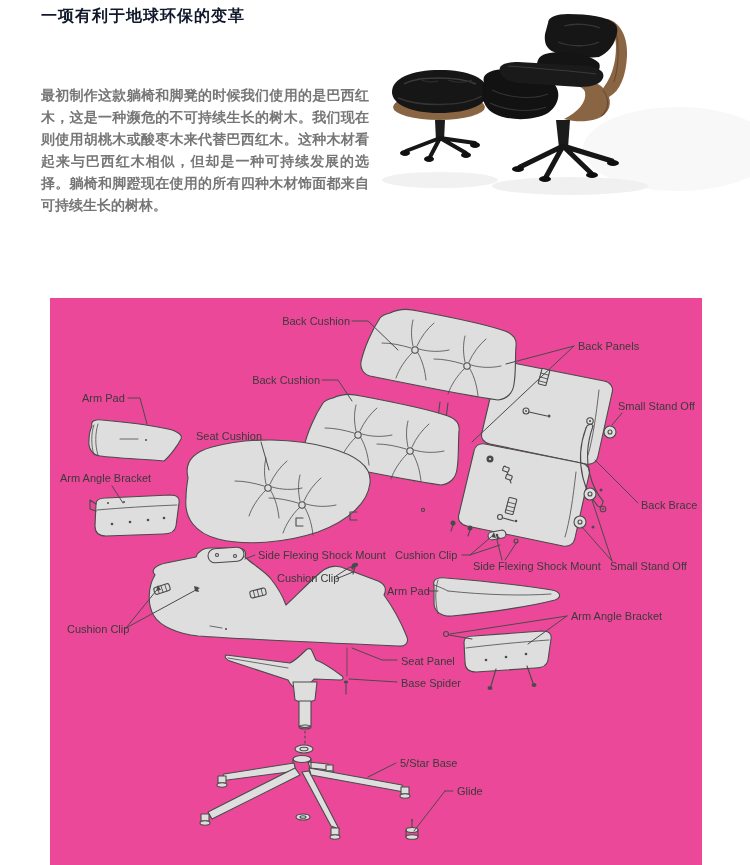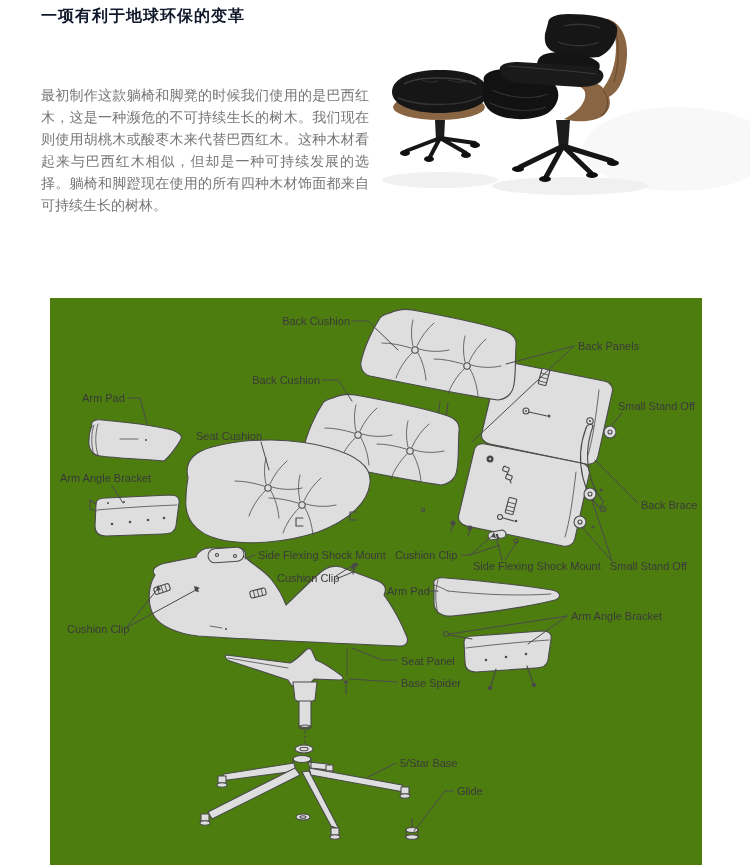--- a/index.html
+++ b/index.html
@@ -1,20 +1,20 @@
 <!DOCTYPE html>
 <html><head>
 <meta charset="utf-8">
 <style>
   html,body{margin:0;padding:0;background:#ffffff;}
   body{width:750px;height:865px;position:relative;font-family:"Liberation Sans","DejaVu Sans",sans-serif;overflow:hidden;}
   .page-title{position:absolute;left:41px;top:6px;font-size:16px;font-weight:bold;color:#0f172a;letter-spacing:1px;margin:0;}
-  .intro{position:absolute;left:41px;top:84px;width:328px;font-size:14px;line-height:22px;color:#767676;text-align:justify;margin:0;}
+  .intro{position:absolute;left:41px;top:84px;width:328px;font-size:14px;line-height:22px;color:#767676;text-align:justify;margin:0;font-weight:bold;}
   .photo-wrap{position:absolute;left:378px;top:14px;width:372px;height:206px;}
-  .diagram-panel{position:absolute;left:50px;top:298px;width:652px;height:567px;background:#4d7c0f;}
+  .diagram-panel{position:absolute;left:50px;top:298px;width:652px;height:567px;background:#ec4899;}
   svg{display:block;}
   .ln{stroke:#4a4a4a;stroke-width:1.1;fill:none;stroke-linecap:round;stroke-linejoin:round;}
   .lnf{stroke:#4a4a4a;stroke-width:1.1;fill:#dedede;stroke-linecap:round;stroke-linejoin:round;}
   .thin{stroke:#4a4a4a;stroke-width:0.8;fill:none;stroke-linecap:round;}
   .ldr{stroke:#4a4a4a;stroke-width:1;fill:none;stroke-linecap:round;stroke-linejoin:round;}
   .dk{fill:#4a4a4a;stroke:none;}
   .lbl{font-family:"Liberation Sans","DejaVu Sans",sans-serif;font-size:11px;fill:#3a3a3a;}
 </style>
 </head>
 <body>

